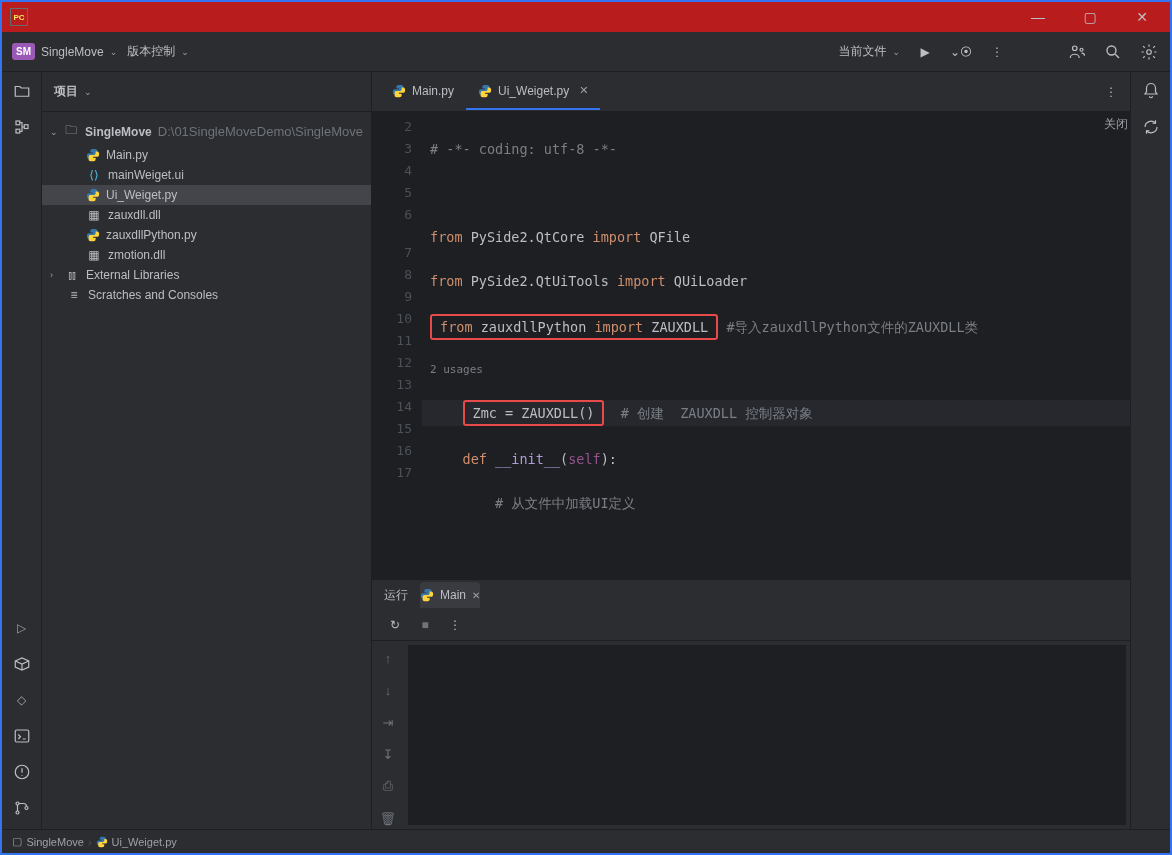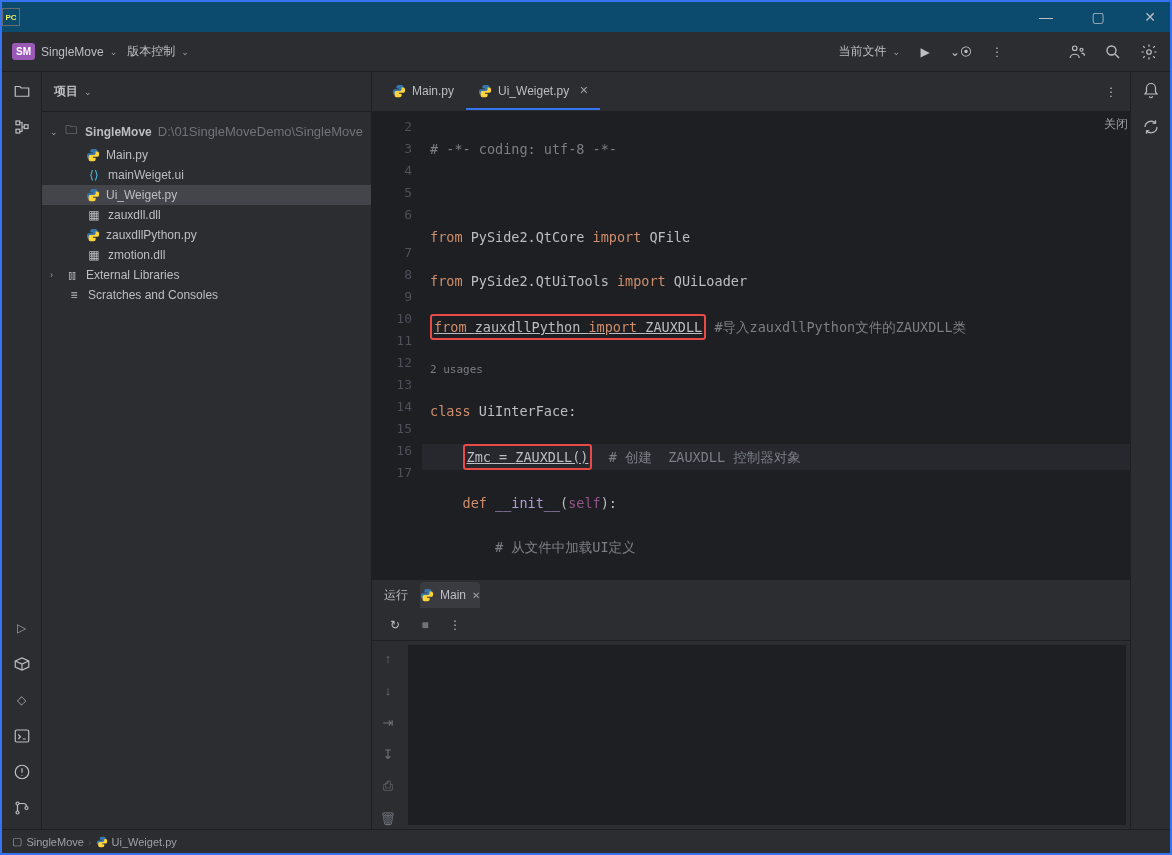--- a/index.html
+++ b/index.html
@@ -1,20 +1,20 @@
 <!DOCTYPE html>
 <html><head>
 <meta charset="utf-8">
 <style>
 * { margin: 0; padding: 0; box-sizing: border-box; }
 body { font-family: "Microsoft YaHei", sans-serif; font-size: 12px; background: #1e1f22; color: #bcbec4; overflow: hidden; }
 .window { width: 1172px; height: 855px; border: 2px solid #3574f0; display: flex; flex-direction: column; background: #2b2d30; position: relative; }
 
 
-.titlebar { height: 30px; background: #0c4a6e; display: flex; align-items: center; padding: 0 0; }
+.titlebar { height: 30px; background: #b91c1c; display: flex; align-items: center; padding: 0 8px; }
 .titlebar .logo { width: 18px; height: 18px; border: 1px solid #6a6a6a; display: flex; align-items: center; justify-content: center; font-size: 8px; color: #f0ed5b; font-weight: bold; }
 .menubar { display: flex; margin-left: 12px; gap: 4px; }
 .menubar span { padding: 4px 8px; cursor: pointer; }
 .titlebar .wincontrols { margin-left: auto; display: flex; gap: 12px; }
 .titlebar .wincontrols span { width: 40px; text-align: center; padding: 4px 0; cursor: pointer; font-size: 14px; color: #bcbec4; }
 
 
 .toolbar { height: 40px; background: #2b2d30; border-bottom: 1px solid #1e1f22; display: flex; align-items: center; padding: 0 10px; gap: 10px; }
 .proj-badge { background: #9b59b6; color: #fff; font-size: 10px; padding: 3px 4px; border-radius: 3px; font-weight: bold; }
 .proj-name { display: flex; align-items: center; gap: 6px; cursor: pointer; }
@@ -62,21 +62,21 @@
 .gutter { width: 50px; text-align: right; color: #4b5059; padding: 4px 10px 4px 0; font-family: Consolas, monospace; font-size: 13px; line-height: 22px; user-select: none; }
 .code { flex: 1; font-family: Consolas, monospace; font-size: 13.5px; line-height: 22px; padding: 4px 0; white-space: pre; }
 .code .line { padding: 0 8px; position: relative; }
 .code .line.hl { background: #26282e; }
 .kw { color: #cf8e6d; }
 .cmt { color: #7a7e85; }
 .fn { color: #b09cd7; }
 .cls { color: #bcbec4; }
 .param { color: #94558d; }
 .close-label { position: absolute; right: 2px; top: 4px; color: #9da0a8; font-size: 12px; }
-.redbox { border: 2px solid #e84a4a; border-radius: 3px; display: inline-block; padding: 0 2px; text-decoration: underline; }
+.redbox { border: 2px solid #e84a4a; border-radius: 3px; display: inline-block; padding: 0 8px; }
 
 
 .run-panel { height: 250px; background: #2b2d30; border-top: 1px solid #1e1f22; display: flex; flex-direction: column; }
 .run-tabs { height: 32px; display: flex; align-items: center; padding: 0 12px; gap: 12px; }
 .run-tab { display: flex; align-items: center; gap: 6px; padding: 6px 0; background: #393b40; border-radius: 4px 4px 0 0; }
 .run-tab .close { color: #9da0a8; font-size: 10px; }
 .run-toolbar { height: 32px; display: flex; align-items: center; padding: 0 12px; gap: 8px; border-bottom: 1px solid #1e1f22; }
 .run-body { flex: 1; display: flex; }
 .run-side { width: 32px; display: flex; flex-direction: column; align-items: center; padding-top: 6px; gap: 10px; }
 .run-side span { color: #6f737a; font-size: 13px; }
@@ -305,21 +305,20 @@
               <div>16</div>
               <div>17</div>
             </div>
           <div class="code">
 <div class="line"><span class="cmt"># -*- coding: utf-8 -*-</span></div>
 <div class="line"> </div>
 <div class="line"><span class="kw">from </span><span>PySide2.QtCore </span><span class="kw">import </span><span>QFile</span></div>
 <div class="line"><span class="kw">from </span><span>PySide2.QtUiTools </span><span class="kw">import </span><span>QUiLoader</span></div>
 <div class="line"><span class="redbox"><span class="kw">from </span><span>zauxdllPython </span><span class="kw">import </span><span>ZAUXDLL</span></span> <span class="cmt">#导入zauxdllPython文件的ZAUXDLL类</span></div>
 <div class="line" style="line-height:16px;font-size:11px;"><span class="cmt">2 usages</span></div>
-<div class="line"><span class="kw">class </span><span class="cls">UiInterFace</span><span>:</span></div>
 <div class="line hl">    <span class="redbox"><span>Zmc = </span><span>ZAUXDLL()</span></span>  <span class="cmt"># 创建  ZAUXDLL 控制器对象</span></div>
 <div class="line">    <span class="kw">def </span><span class="fn">__init__</span><span>(</span><span class="param">self</span><span>):</span></div>
 <div class="line">        <span class="cmt"># 从文件中加载UI定义</span></div>
 
 
 
 
 
 
 

